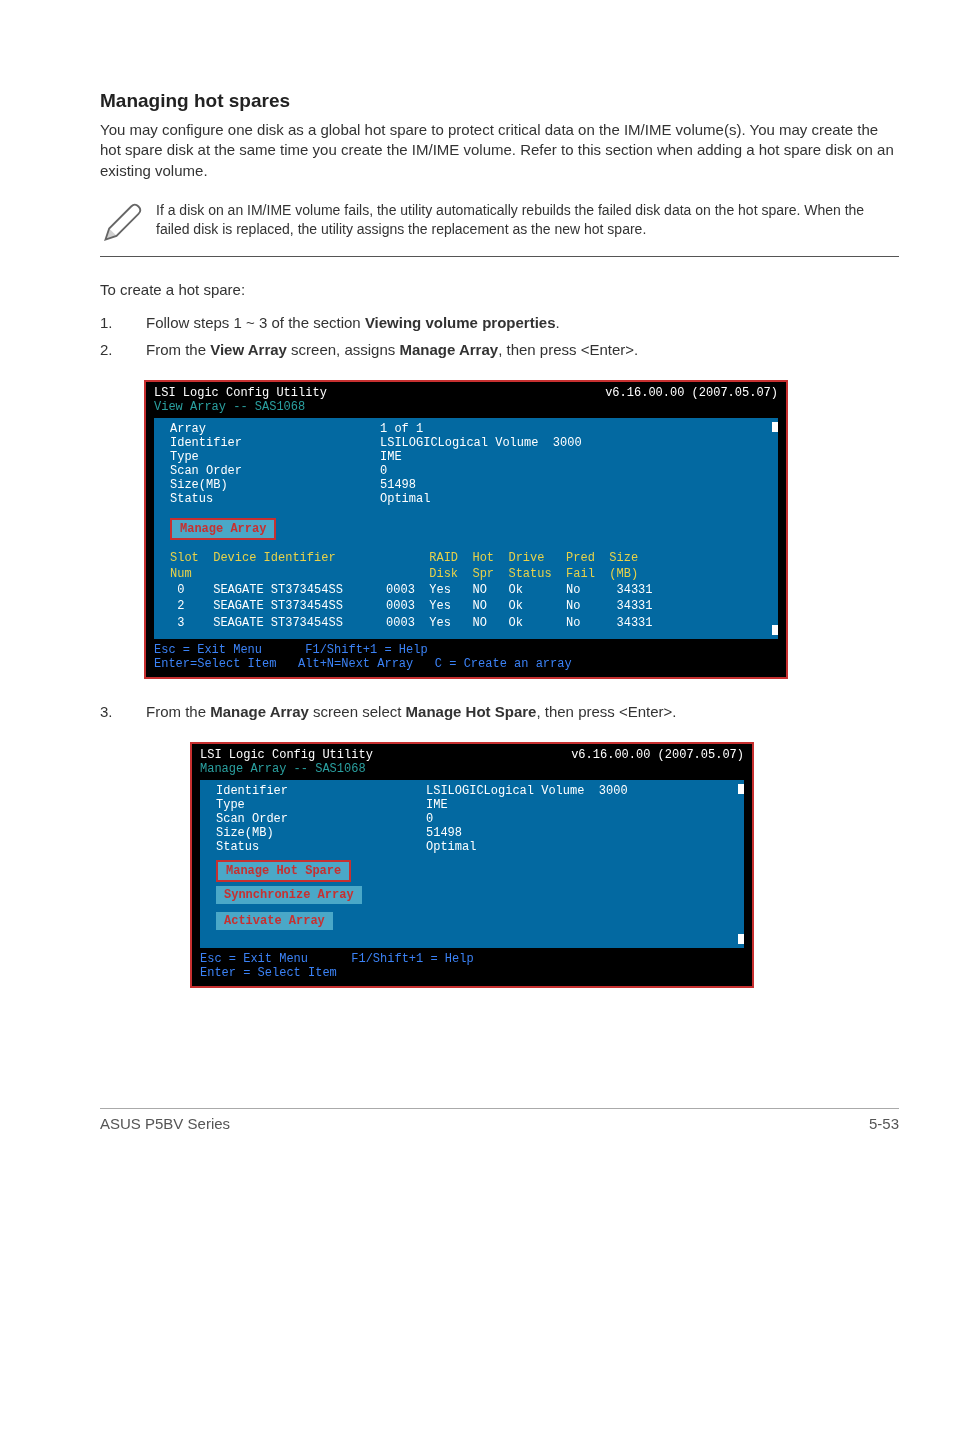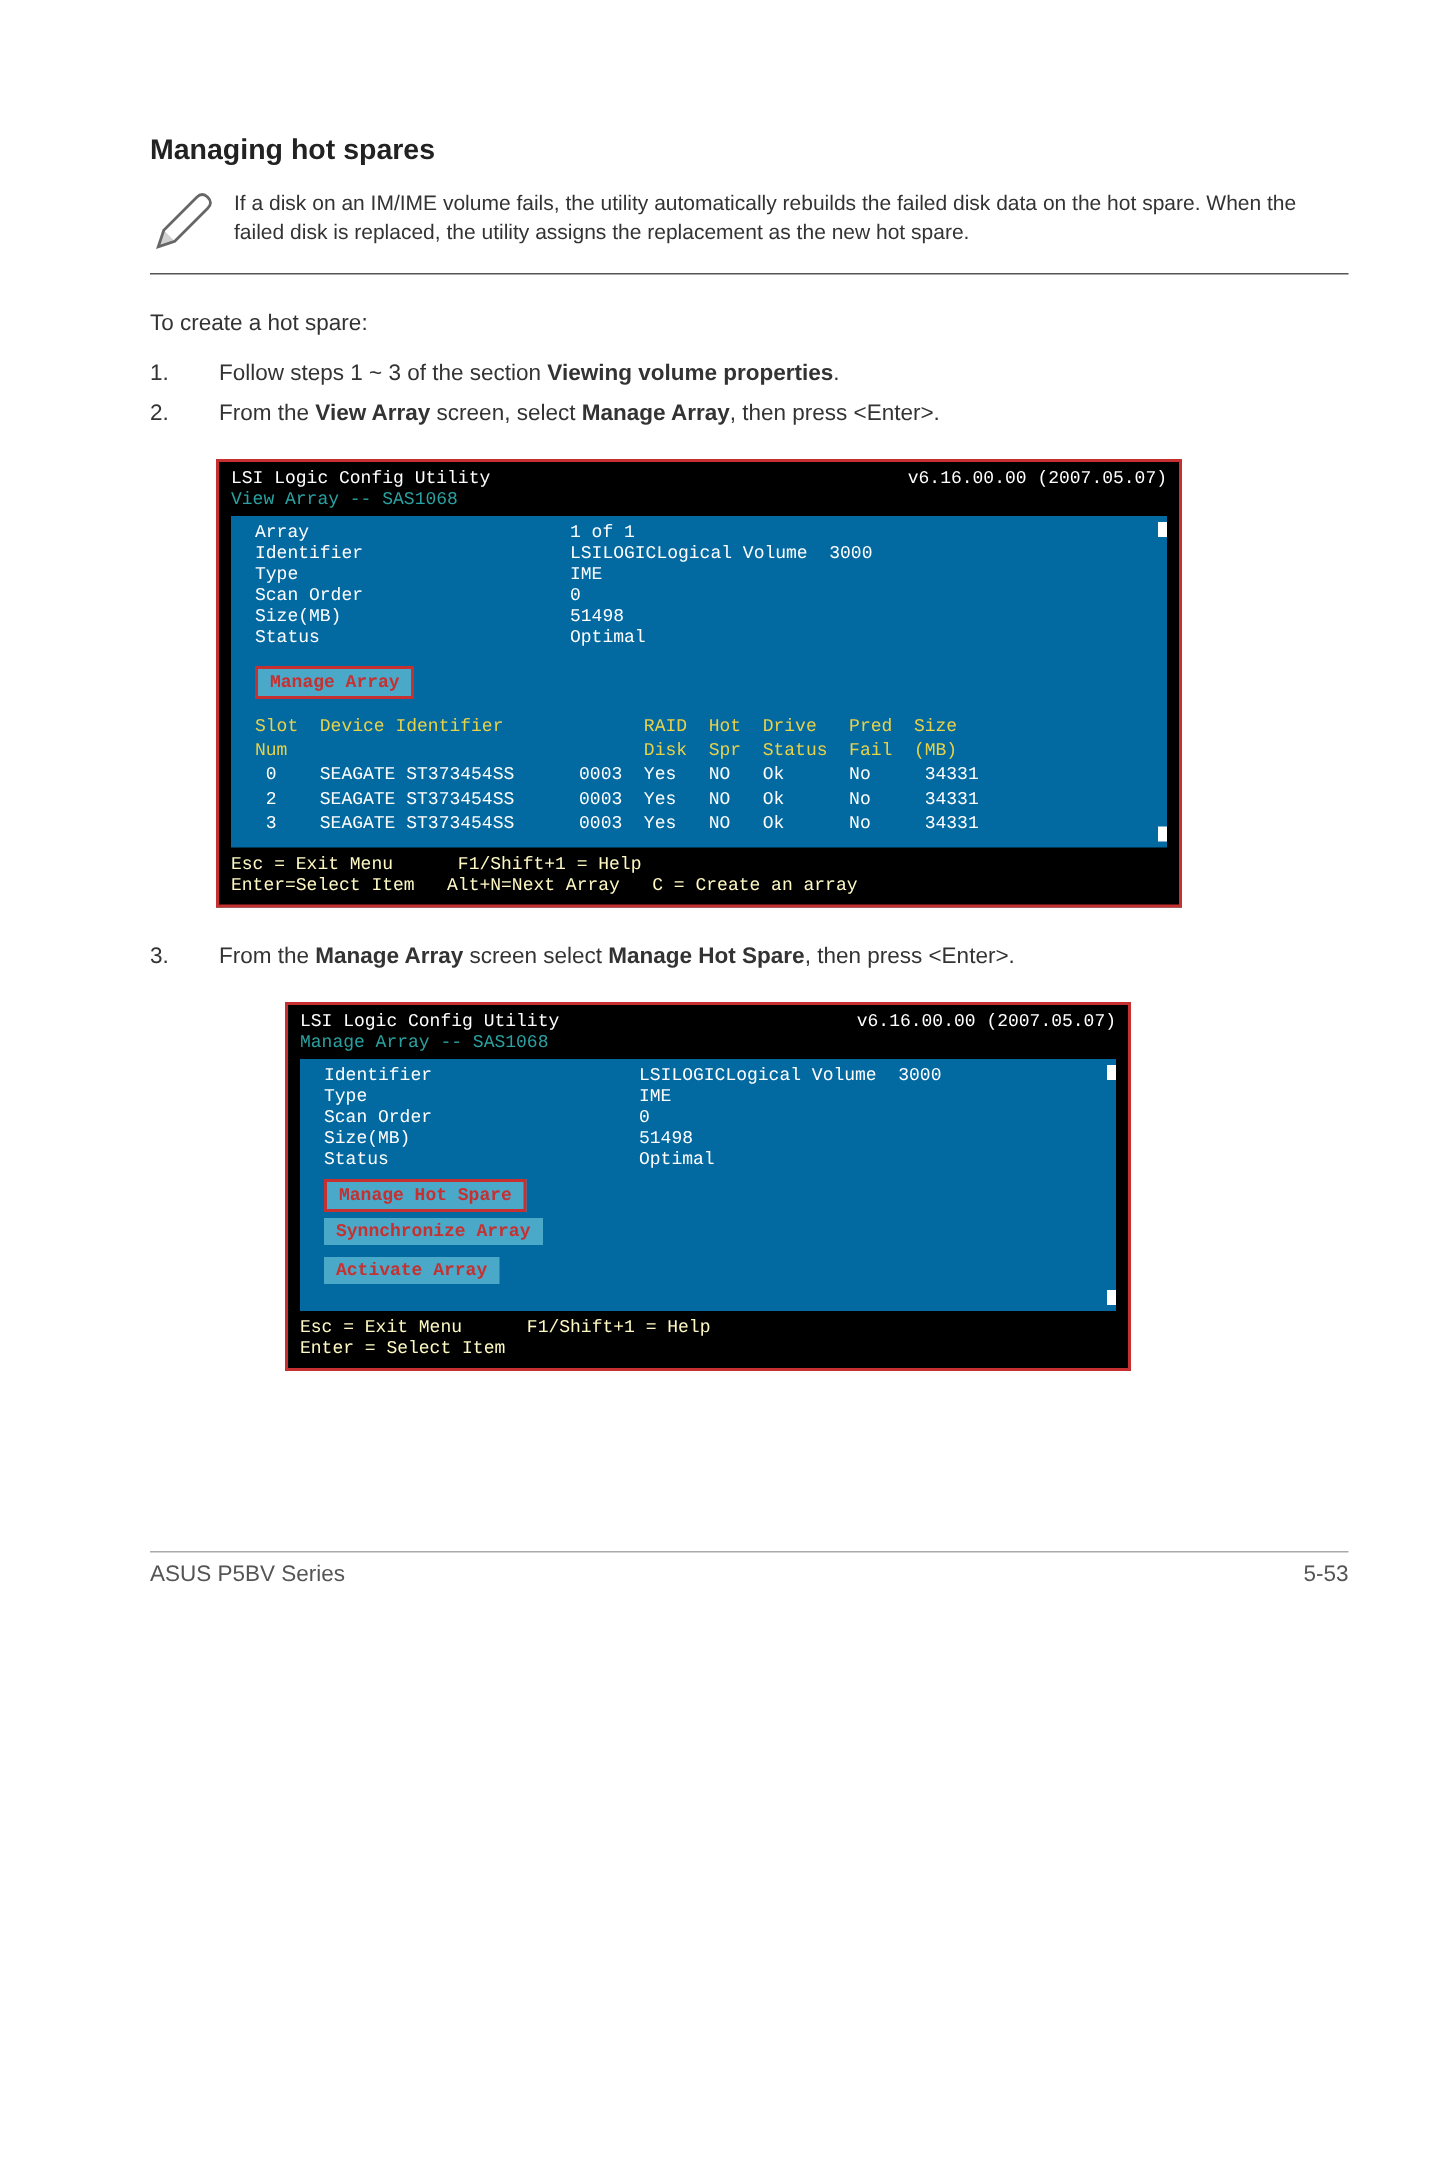--- a/index.html
+++ b/index.html
@@ -123,21 +123,21 @@
     font-weight: bold;
     white-space: pre;
   }
   .tbl {
     margin-top: 6px;
     white-space: pre;
     line-height: 1.35;
   }
   .tbl .hdr { color: #e8d24a; }
   .bios-foot {
-    color: #fef9c3;
+    color: #3b82f6;
     padding: 4px 8px 6px 8px;
     display:flex;
     flex-direction:column;
     white-space: pre;
   }
   .footer {
     border-top: 1px solid #aaa;
     margin-top: 120px;
     padding-top: 6px;
     display: flex;
@@ -145,20 +145,21 @@
     font-size: 15px;
     color: #555;
   }
 </style>
 </head>
 <body>
 
 <div class="page">
 
   <h2 class="heading">Managing hot spares</h2>
+  <p class="para">You may configure one disk as a global hot spare to protect critical data on the IM/IME volume(s). You may create the hot spare disk at the same time you create the IM/IME volume. Refer to this section when adding a hot spare disk on an existing volume.</p>
 
   <div class="note-row">
     <div class="note-icon">
       <svg viewBox="0 0 48 48">
         <path d="M6 42 L10 30 L34 6 Q38 2 42 6 Q46 10 42 14 L18 38 Z" fill="none" stroke="#666" stroke-width="2"></path>
         <path d="M6 42 L10 30 L18 38 Z" fill="#666" opacity="0.3"></path>
       </svg>
     </div>
     <div class="note-text">If a disk on an IM/IME volume fails, the utility automatically rebuilds the failed disk data on the hot spare. When the failed disk is replaced, the utility assigns the replacement as the new hot spare.</div>
   </div>
@@ -168,21 +169,21 @@
   <ol class="steps">
     <li>
       <span class="num">1.</span>
       <span class="body">
         <span>Follow steps 1 ~ 3 of the section </span><span class="bold">Viewing volume properties</span><span>.</span>
       </span>
     </li>
     <li>
       <span class="num">2.</span>
       <span class="body">
-        <span>From the </span><span class="bold">View Array</span><span> screen, select </span><span class="bold">Manage Array</span><span>, then press &lt;Enter&gt;.</span>
+        <span>From the </span><span class="bold">View Array</span><span> screen, assigns </span><span class="bold">Manage Array</span><span>, then press &lt;Enter&gt;.</span>
       </span>
     </li>
   </ol>
 
   <div class="bios">
     <div class="bios-title">
       <span>LSI Logic Config Utility</span>
       <span>v6.16.00.00 (2007.05.07)</span>
     </div>
     <div class="bios-sub">View Array -- SAS1068</div>

